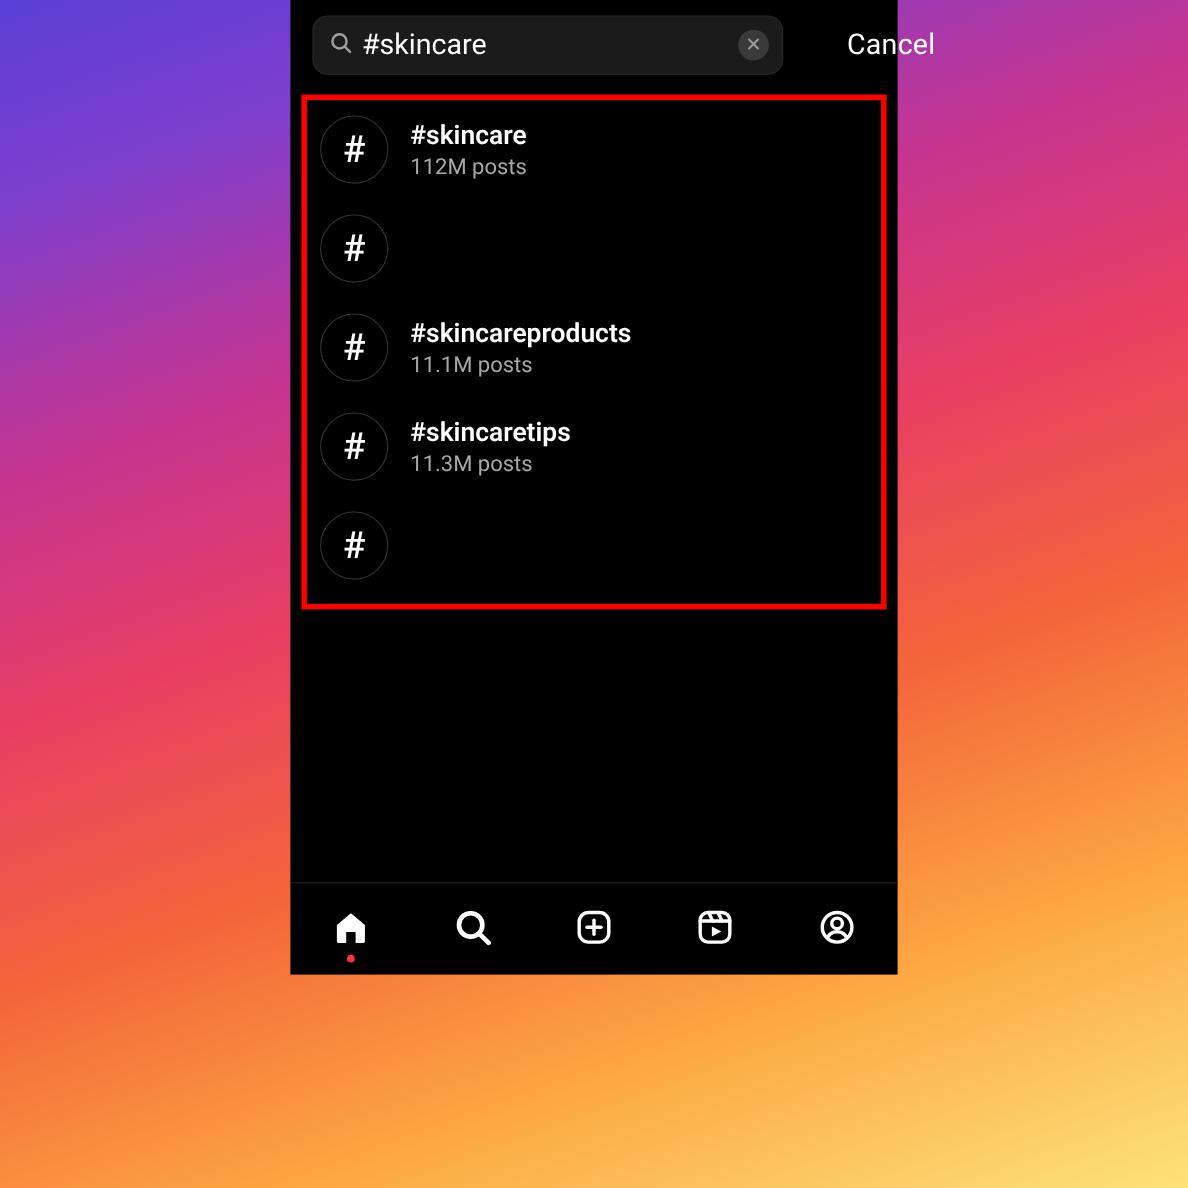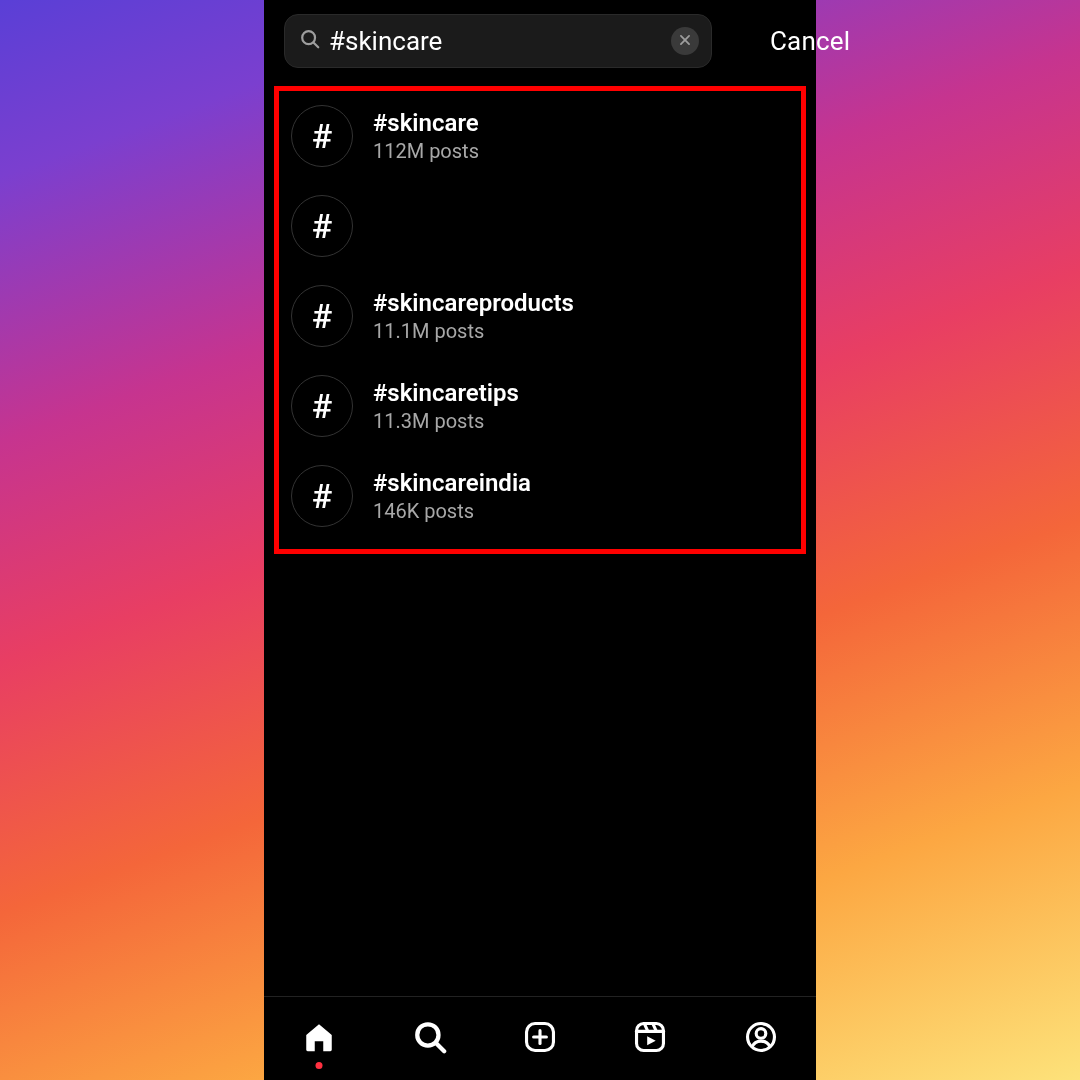--- a/index.html
+++ b/index.html
@@ -2,21 +2,21 @@
 <html><head>
 <meta charset="utf-8">
 <style>
   * { margin:0; padding:0; box-sizing:border-box; }
   html,body { width:1080px; height:1080px; overflow:hidden; font-family:-apple-system,BlinkMacSystemFont,"Segoe UI",Roboto,Helvetica,Arial,sans-serif; }
   body {
     background:linear-gradient(160deg,#5a3fd6 0%,#7b3fcf 12%,#c6348f 30%,#e83e63 45%,#f4663a 62%,#fca742 80%,#fde27a 100%);
     display:flex; align-items:stretch; justify-content:center;
   }
   .phone {
-    width:552px; height:1080px; background:#000; display:flex; flex-direction:column; position:relative;
+    width:552px; height:886px; background:#000; display:flex; flex-direction:column; position:relative;
   }
   .search-row {
     display:flex; align-items:center; padding:14px 20px 14px 20px; gap:18px;
   }
   .search-box {
     flex:1; height:54px; background:#1b1b1b; border-radius:14px;
     display:flex; align-items:center; padding:0 12px 0 14px;
     border:1px solid #2a2a2a;
   }
   .search-box svg { flex:0 0 auto; }
@@ -110,24 +110,20 @@
     <div class="result">
       <div class="hash-badge">#</div>
       <div class="result-text">
         <span class="result-title">#skincaretips</span>
         <span class="result-sub">11.3M posts</span>
       </div>
     </div>
 
     <div class="result">
       <div class="hash-badge">#</div>
-      <div class="result-text">
-        <span class="result-title">#skincareindia</span>
-        <span class="result-sub">146K posts</span>
-      </div>
     </div>
 
   </div>
 
 
   <div class="spacer"></div>
 
   <div class="navbar">
     <div class="nav-item">
       <span>

